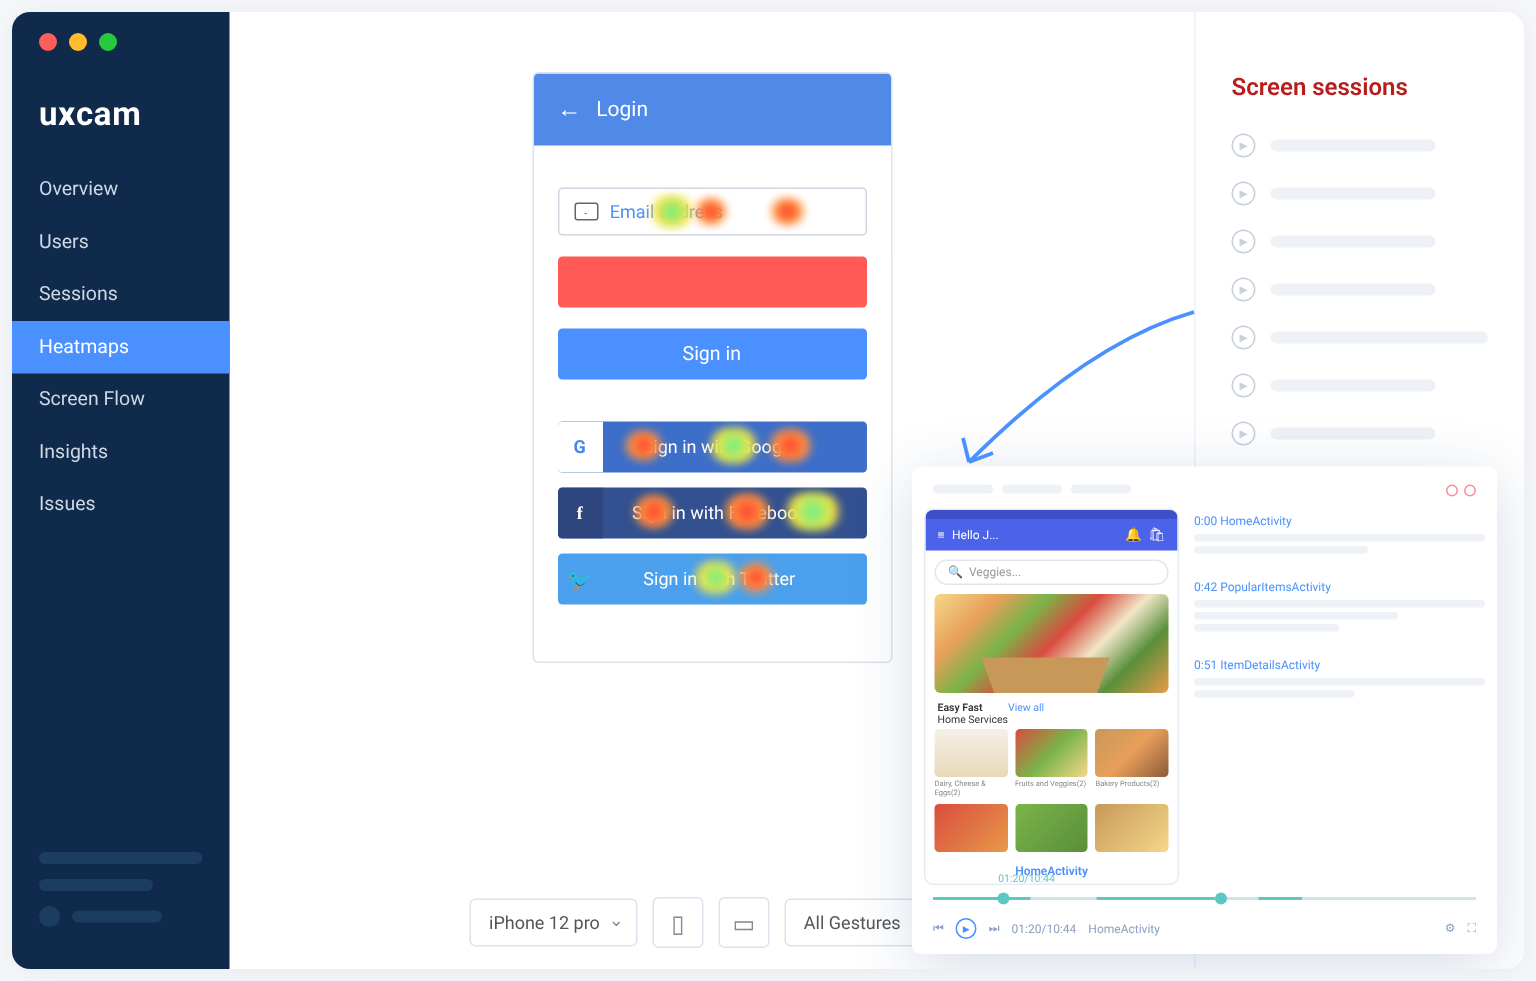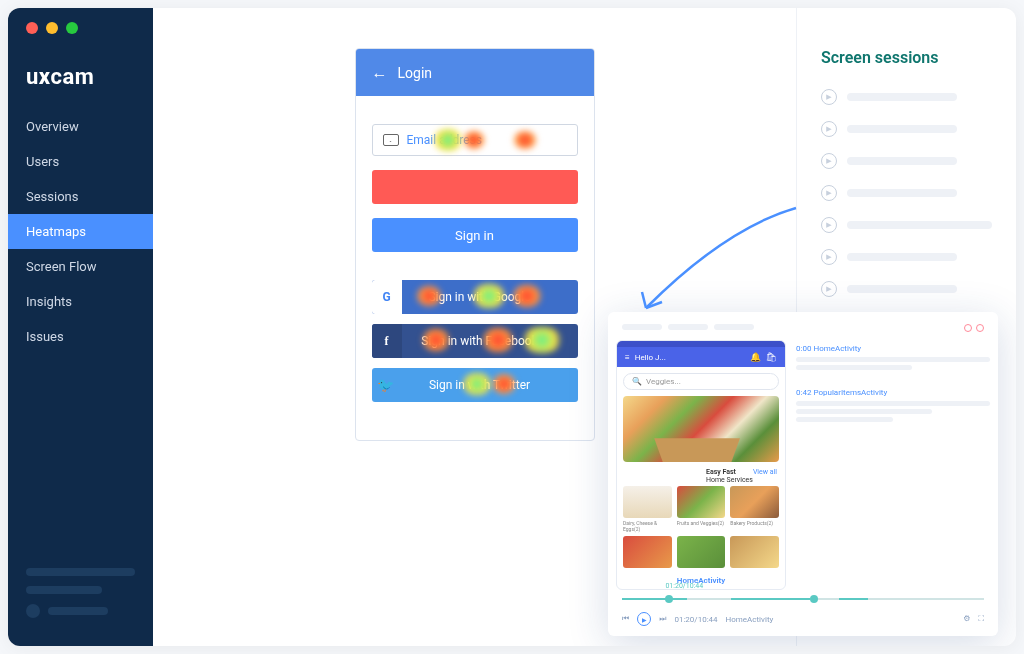--- a/index.html
+++ b/index.html
@@ -44,41 +44,41 @@
 .sb-fb .icon-box{background:#2d477e;font-family:Georgia}
 .sb-tw{background:#4aa0ec}
 .sb-tw .icon-box{font-size:14px}
 .social-btn span.label{flex:1;text-align:center;padding-right:20px}
 .toolbar{position:absolute;bottom:14px;left:160px;right:380px;display:flex;gap:10px;align-items:center}
 .tb-select{border:1px solid #dce3ee;border-radius:4px;padding:8px 24px 8px 12px;font-size:12px;color:#555;background:#fff;position:relative;cursor:pointer}
 .tb-select::after{content:"⌄";position:absolute;right:8px;top:6px;color:#888}
 .tb-icon{width:34px;height:34px;border:1px solid #dce3ee;border-radius:4px;display:flex;align-items:center;justify-content:center;color:#888;cursor:pointer;background:#fff}
 .tb-select.wide{flex:1}
 .right-panel{width:220px;padding:40px 24px 0;border-left:1px solid #eef1f6}
-.rp-title{font-size:16px;color:#0f766e;font-weight:600;margin-bottom:22px}
+.rp-title{font-size:16px;color:#b91c1c;font-weight:600;margin-bottom:22px}
 .rp-item{display:flex;align-items:center;gap:10px;margin-bottom:16px}
 .play-mini{width:16px;height:16px;border:1.5px solid #c7d0dd;border-radius:50%;display:flex;align-items:center;justify-content:center;font-size:7px;color:#c7d0dd}
 .sk{height:8px;background:#eef1f6;border-radius:4px;flex:1}
 .sk.med{max-width:110px}
 
 .popup{position:absolute;right:18px;bottom:10px;width:390px;background:#fff;border-radius:6px;box-shadow:0 8px 40px rgba(30,60,120,.18);padding:8px 8px 6px;font-size:9px}
 .popup-header{display:flex;gap:6px;padding:4px 6px 8px}
 .popup-header .sk{height:6px}
 .popup-header .dots{margin-left:auto;display:flex;gap:4px}
 .popup-header .dots span{width:8px;height:8px;border-radius:50%;border:1px solid #ff8a9a}
 .popup-body{display:flex;gap:10px}
 .phone-mini{width:170px;border:1px solid #e6ebf3;border-radius:6px;overflow:hidden;background:#fff}
 .pm-status{height:6px;background:#3c50c9}
 .pm-header{background:#4a63e8;color:#fff;display:flex;align-items:center;padding:5px 8px;font-size:8px;gap:6px}
 .pm-header .ham{letter-spacing:-1px}
 .pm-header .icons{margin-left:auto;display:flex;gap:4px;font-size:9px}
 .pm-search{margin:6px;background:#fff;border:1px solid #e0e5ee;border-radius:10px;padding:3px 8px;font-size:8px;color:#999;display:flex;align-items:center;gap:4px}
 .pm-hero{margin:0 6px;height:66px;border-radius:4px;background:linear-gradient(135deg,#f4d88a 0%,#e8a05a 20%,#7bb34a 35%,#d94c3e 50%,#f0e6c8 65%,#5a8f3a 80%,#e89a4a 100%);position:relative;overflow:hidden}
 .pm-hero::before{content:"";position:absolute;bottom:0;left:20%;width:55%;height:45%;background:#c89858;clip-path:polygon(10% 100%,0 20%,100% 20%,90% 100%)}
-.pm-section{display:flex;justify-content:flex-end;padding:6px 8px 2px;font-size:7px;color:#333}
+.pm-section{display:flex;justify-content:flex-start;padding:6px 8px 2px;font-size:7px;color:#333}
 .pm-section .va{color:#4a90ff}
 .pm-grid{display:flex;gap:5px;padding:0 6px 4px}
 .pm-card{flex:1}
 .pm-thumb{height:32px;border-radius:3px}
 .pm-card:nth-child(1) .pm-thumb{background:linear-gradient(180deg,#f5f0e8,#e8d8b8)}
 .pm-card:nth-child(2) .pm-thumb{background:linear-gradient(135deg,#d94c3e,#7bb34a,#f4d88a)}
 .pm-card:nth-child(3) .pm-thumb{background:linear-gradient(135deg,#c89858,#e8a05a,#8a5a3a)}
 .pm-cap{font-size:5px;color:#888;margin-top:2px;line-height:1.2}
 .pm-activity{text-align:center;font-size:8px;color:#4a90ff;padding:4px 0;font-weight:600}
 .timeline-list{flex:1;padding-top:4px}
@@ -162,20 +162,26 @@
             <div class="social-btn sb-tw">
               <div class="icon-box">🐦</div>
               <span class="label">Sign in with Twitter</span>
               <span class="heatblob hb-red" style="width:24px;height:20px;left:120px;top:6px"></span>
               <span class="heatblob hb-yellow" style="width:30px;height:22px;left:90px;top:5px"></span>
             </div>
           </div>
         </div>
       </div>
 
+      <div class="toolbar">
+        <div class="tb-select">iPhone 12 pro</div>
+        <div class="tb-icon">▯</div>
+        <div class="tb-icon">▭</div>
+        <div class="tb-select wide">All Gestures</div>
+      </div>
 
       <div class="right-panel">
         <div class="rp-title">Screen sessions</div>
         <div class="rp-item">
             <span class="play-mini">▶</span>
             <div class="sk med"></div>
           </div>
         <div class="rp-item">
             <span class="play-mini">▶</span>
             <div class="sk med"></div>
@@ -273,20 +279,25 @@
               <div class="tl-time"><span>0:00</span> <span>HomeActivity</span></div>
               <div class="tl-sk"></div>
                 <div class="tl-sk" style="width:60%"></div>
             </div>
             <div class="tl-item">
               <div class="tl-time"><span>0:42</span> <span>PopularItemsActivity</span></div>
               <div class="tl-sk"></div>
                 <div class="tl-sk" style="width:70%"></div>
                 <div class="tl-sk" style="width:50%"></div>
             </div>
+            <div class="tl-item">
+              <div class="tl-time"><span>0:51</span> <span>ItemDetailsActivity</span></div>
+              <div class="tl-sk"></div>
+                <div class="tl-sk" style="width:55%"></div>
+            </div>
           </div>
         </div>
         <div class="scrubber">
           <div class="scrub-track"></div>
           <div class="scrub-seg" style="left:0;width:18%"></div>
           <div class="scrub-seg" style="left:30%;width:22%"></div>
           <div class="scrub-seg" style="left:60%;width:8%"></div>
           <div class="scrub-dot" style="left:12%"></div>
           <div class="scrub-dot" style="left:52%"></div>
           <div style="position:absolute;left:12%;top:-10px;color:#5ac9c3;font-size:7px">01:20/10:44</div>

